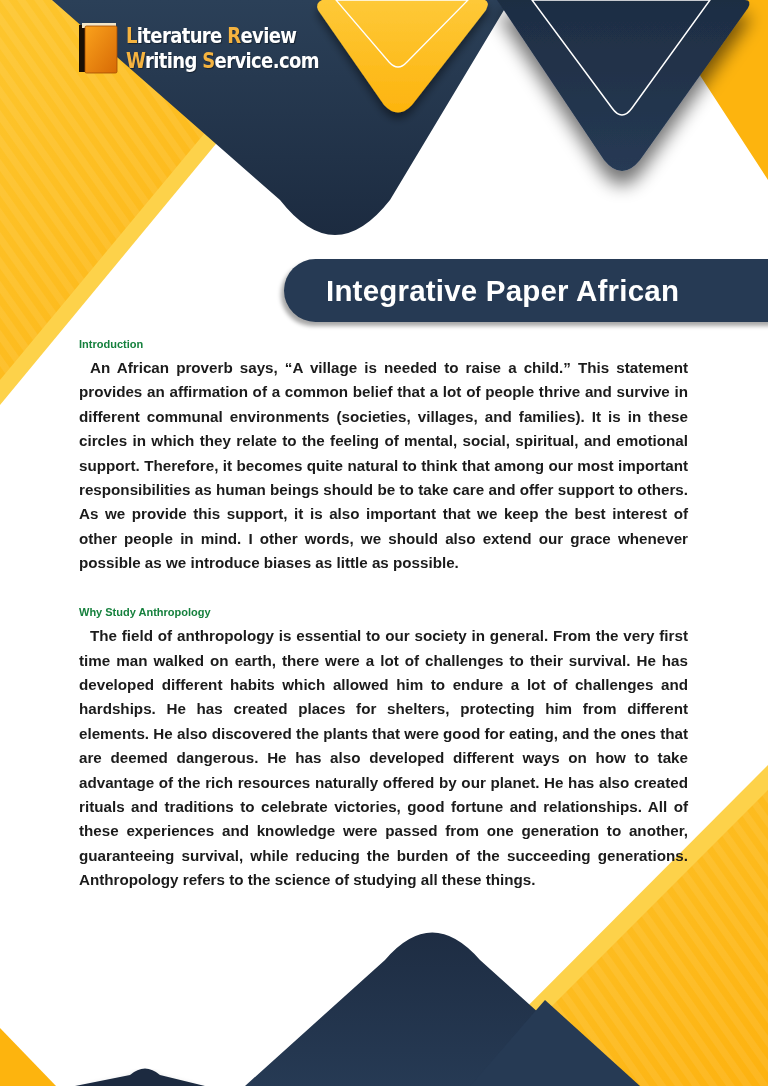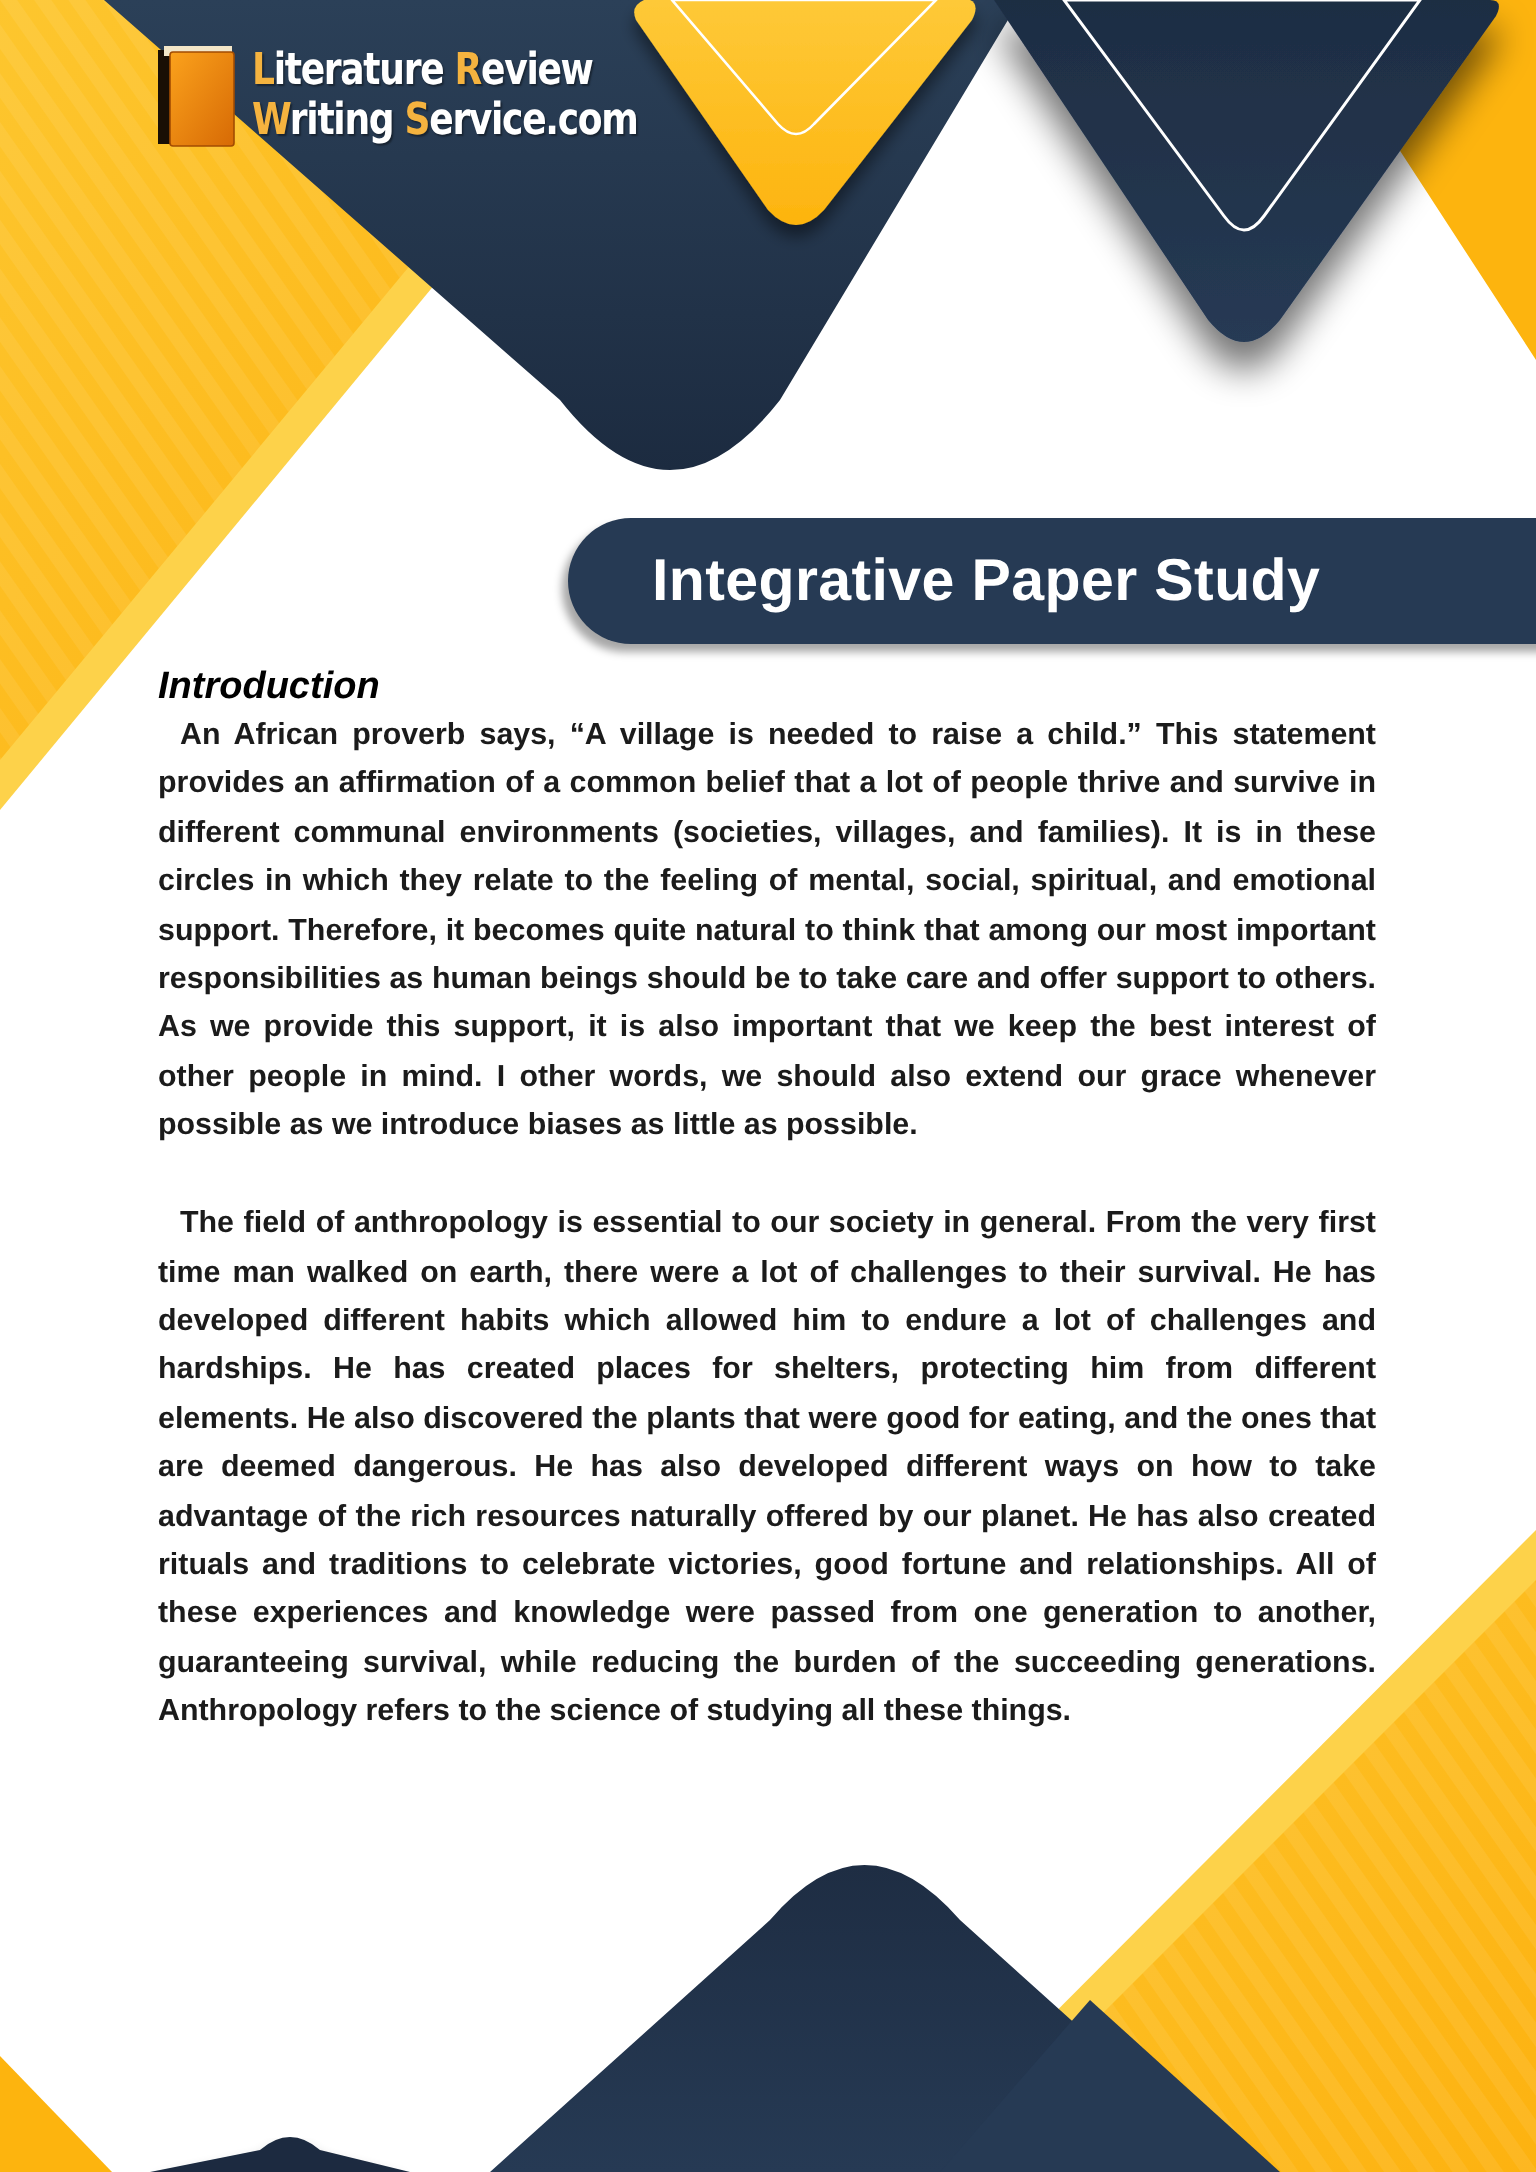--- a/index.html
+++ b/index.html
@@ -36,21 +36,21 @@
     .title-text {
       margin-left: 42px; color: #ffffff; font-weight: bold; font-size: 29.5px;
       letter-spacing: 0.2px;
     }
 
     .content {
       position: absolute; left: 79px; top: 332px; width: 609px; z-index: 2;
       color: #1b1b1b; font-size: 15.2px; line-height: 24.4px;
     }
     .content h2 {
-      margin: 0; font-size: 19px; font-weight: bold; line-height: 24px; color: #000000; font-style: italic;
+      margin: 0; font-size: 11px; font-weight: bold; line-height: 24px; color: #15803d;
     }
     .content p {
       margin: 0; text-align: justify; text-indent: 11px; font-weight: bold;
     }
     .section + .section { margin-top: 24.5px; }
   </style>
 </head>
 <body>
 
 <svg class="bg" viewBox="0 0 768 1086" xmlns="http://www.w3.org/2000/svg">
@@ -149,24 +149,25 @@
     <rect x="7" y="4" width="32" height="47" rx="1.5" fill="url(#bookG)"></rect>
     <rect x="7" y="4" width="32" height="47" rx="1.5" fill="none" stroke="#a24c02" stroke-width="0.8"></rect>
   </svg>
   <div class="logo-text">
     <div><span class="hl">L</span><span>iterature </span><span class="hl">R</span><span>eview</span></div>
     <div><span class="hl">W</span><span>riting </span><span class="hl">S</span><span>ervice.com</span></div>
   </div>
 </div>
 
 <div class="title-banner">
-  <span class="title-text">Integrative Paper Study</span>
+  <span class="title-text">Integrative Paper African</span>
 </div>
 
 <div class="content">
   <div class="section">
     <h2>Introduction</h2>
     <p>An African proverb says, “A village is needed to raise a child.” This statement provides an affirmation of a common belief that a lot of people thrive and survive in different communal environments (societies, villages, and families). It is in these circles in which they relate to the feeling of mental, social, spiritual, and emotional support. Therefore, it becomes quite natural to think that among our most important responsibilities as human beings should be to take care and offer support to others. As we provide this support, it is also important that we keep the best interest of other people in mind. I other words, we should also extend our grace whenever possible as we introduce biases as little as possible.</p>
   </div>
   <div class="section">
+    <h2>Why Study Anthropology</h2>
     <p>The field of anthropology is essential to our society in general. From the very first time man walked on earth, there were a lot of challenges to their survival. He has developed different habits which allowed him to endure a lot of challenges and hardships. He has created places for shelters, protecting him from different elements. He also discovered the plants that were good for eating, and the ones that are deemed dangerous. He has also developed different ways on how to take advantage of the rich resources naturally offered by our planet. He has also created rituals and traditions to celebrate victories, good fortune and relationships. All of these experiences and knowledge were passed from one generation to another, guaranteeing survival, while reducing the burden of the succeeding generations. Anthropology refers to the science of studying all these things.</p>
   </div>
 </div>
 
 </body></html>

